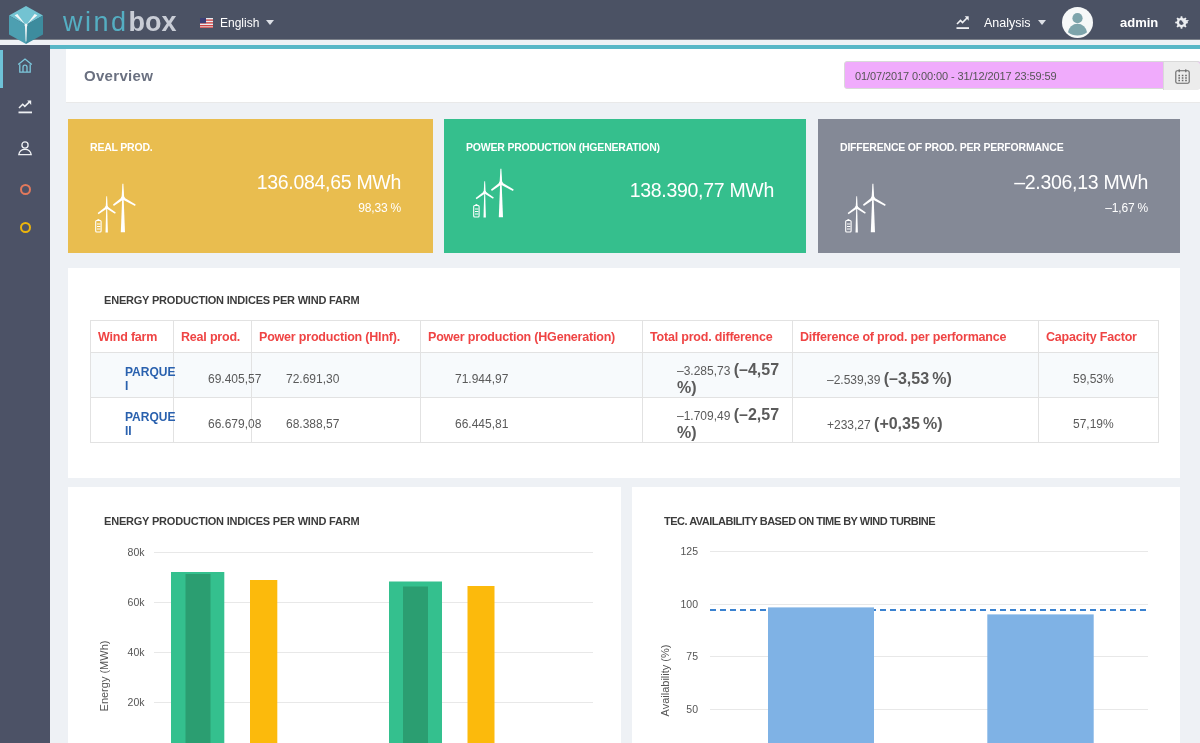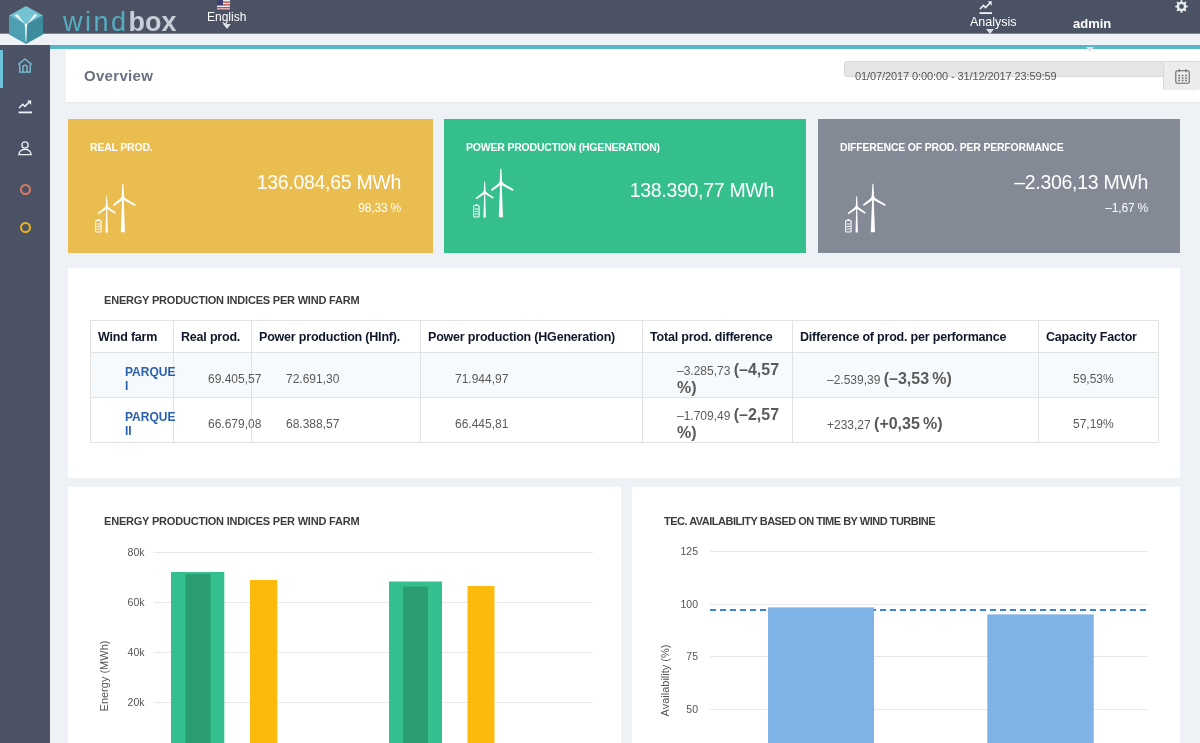--- a/index.html
+++ b/index.html
@@ -1,37 +1,37 @@
 <!DOCTYPE html>
 <html><head>
 <meta charset="utf-8">
 <style>
 * { margin:0; padding:0; box-sizing:border-box; }
 html,body { width:1200px; height:743px; overflow:hidden; font-family:"Liberation Sans", sans-serif; background:#eef1f5; position:relative; }
 
 
-#header { position:absolute; left:0; top:0; width:1200px; height:33px; background:#4b5264; box-shadow:0 1px 0 rgba(30,34,48,0.55); z-index:5; }
+#header { position:absolute; left:0; top:0; width:1200px; height:39px; background:#4b5264; box-shadow:0 1px 0 rgba(30,34,48,0.55); z-index:5; }
 #accent { position:absolute; left:50px; top:45px; width:1150px; height:4px; background:#58b7c7; z-index:4; }
 #logo-cube { position:absolute; left:9px; top:6px; }
 #logo-text { position:absolute; left:63px; top:7px; font-size:27px; }
 #logo-text .w { color:#54aec2; letter-spacing:2.5px; }
 #logo-text .b { color:#c9cdd6; font-weight:bold; }
-.hitem { position:absolute; top:0; height:45px; display:flex; align-items:center; color:#fff;flex-direction:column; }
+.hitem { position:absolute; top:0; height:45px; display:flex; align-items:center; color:#fff; }
 .caret { display:inline-block; width:0; height:0; border-left:4px solid transparent; border-right:4px solid transparent; border-top:5px solid #dde0e6; margin-left:7px; }
 
 
 #sidebar { position:absolute; left:0; top:45px; width:50px; height:698px; background:#4c5266; z-index:3; }
 .sitem { position:absolute; left:0; width:50px; height:41px; display:flex; align-items:center; justify-content:center; }
 #sactive { position:absolute; left:0; top:5px; width:3px; height:38px; background:#6ec2d8; }
 .ring { width:11px; height:11px; border-radius:50%; border:2px solid #e2795c; }
 
 
 #topbar { position:absolute; left:66px; top:49px; width:1150px; height:54px; background:#fff; border-bottom:1px solid #e9e9e9; z-index:2; }
 #overview { position:absolute; left:18px; top:18px; font-size:15px; font-weight:bold; color:#6a7080; letter-spacing:0.3px; }
-#daterange { position:absolute; left:778px; top:12px; width:357px; height:16px; background:#e5e5e5; border:1px solid #d9d9d9; border-radius:3px; }
+#daterange { position:absolute; left:778px; top:12px; width:357px; height:28px; background:#f0abfc; border:1px solid #d9d9d9; border-radius:3px; }
 #datetext { position:absolute; left:10px; top:8px; font-size:11px; letter-spacing:-0.1px; color:#555; }
 #datebtn { position:absolute; right:0; top:0; width:37px; height:28px; background:#ececec; border-left:1px solid #d9d9d9; border-radius:0 3px 3px 0; display:flex; align-items:center; justify-content:center; }
 
 
 .card { position:absolute; top:119px; height:134px; color:#fff; }
 .card .label { position:absolute; left:22px; top:21.5px; font-size:10.5px; font-weight:bold; letter-spacing:-0.2px; }
 .card .num { position:absolute; right:32px; text-align:right; letter-spacing:-0.3px; white-space:nowrap; }
 .card .pct { position:absolute; right:32px; top:82px; text-align:right; font-size:12px; letter-spacing:-0.2px; }
 .card .ticon { position:absolute; left:27px; top:64px; }
 #card1 { left:68px; width:365px; background:#e9bd4f; }
@@ -41,21 +41,21 @@
 #card2 .num { top:60px; font-size:19.5px; }
 #card2 .ticon { top:49px; left:29px; }
 #card3 .num { top:52px; font-size:19.5px; }
 
 
 #tablepanel { position:absolute; left:68px; top:268px; width:1112px; height:210px; background:#fff; }
 h3.ttl { font-weight:bold; color:#3c3c3c; font-size:11px; letter-spacing:-0.2px;padding-left:14px; }
 #tablepanel h3 { position:absolute; left:22px; top:26px; }
 #tbl { position:absolute; left:22px; top:52px; border-collapse:collapse; table-layout:fixed; width:1068px; }
 #tbl th, #tbl td { border:1px solid #e2e2e2; font-weight:normal; text-align:left; padding:0 0 0 7px; }
-#tbl th { height:32px; color:#0f172a; font-weight:bold; font-size:12.5px; letter-spacing:-0.2px; }
+#tbl th { height:32px; color:#ef4444; font-weight:bold; font-size:12.5px; letter-spacing:-0.2px; }
 #tbl td { height:41px; color:#5a5a5a; font-size:12px; padding-top:8px;padding-left:34px; }
 #tbl tr:last-child td { height:31px; }
 #tbl tr.odd td { background:#f7fafc; }
 #tbl td.pq { color:#2a61ae; font-weight:bold; }
 #tbl td b { font-size:16px; letter-spacing:0; }
 
 
 .chartpanel { position:absolute; top:487px; height:256px; background:#fff; overflow:hidden; }
 #chart1 { left:68px; width:553px; }
 #chart2 { left:632px; width:548px; }

